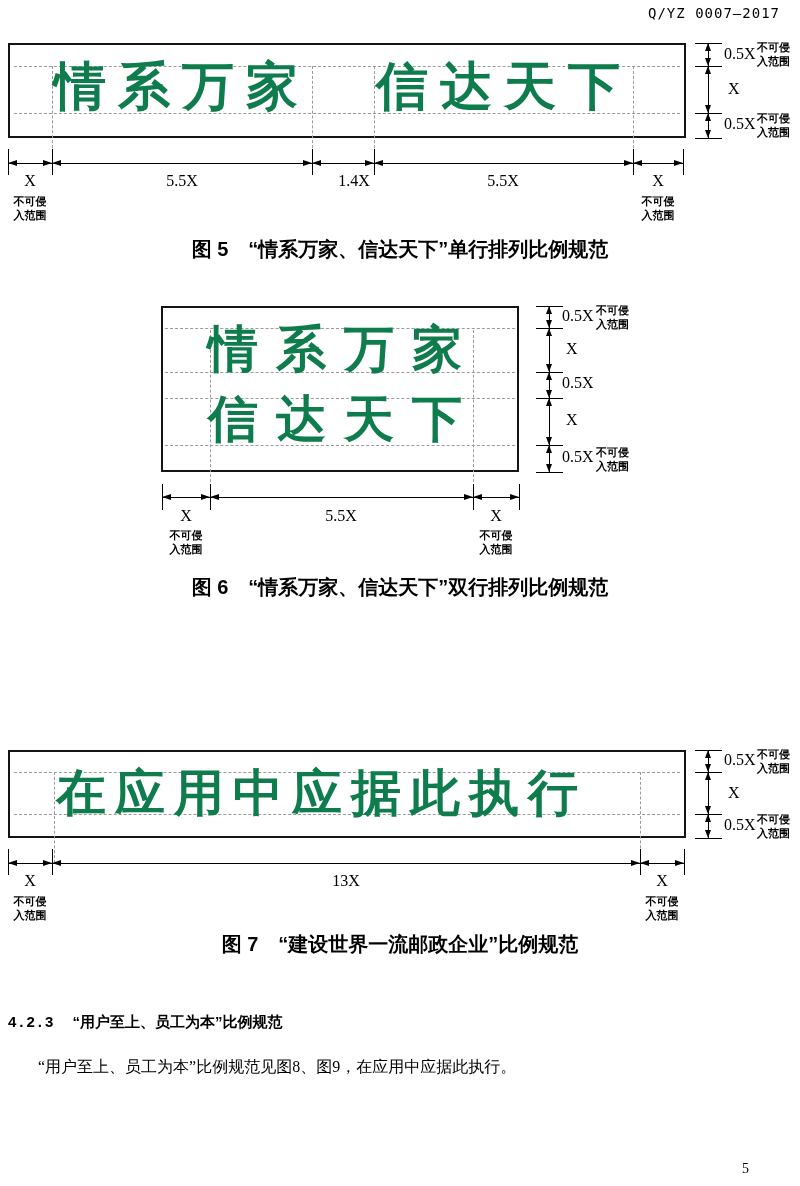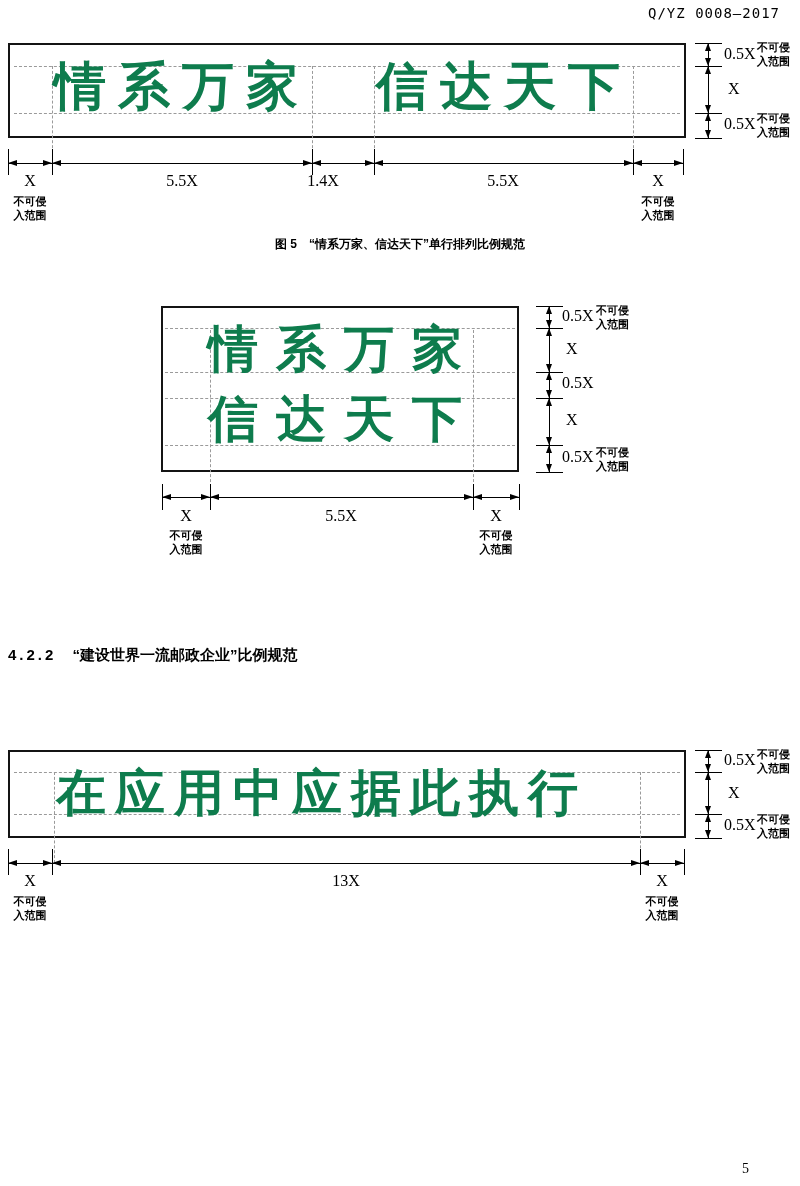--- a/index.html
+++ b/index.html
@@ -43,36 +43,36 @@
 
   .dim-label{position:absolute;font-family:"Liberation Serif",serif;font-size:16px;
              transform:translateX(-50%);white-space:nowrap;}
   .dim-label-v{position:absolute;font-family:"Liberation Serif",serif;font-size:16px;
                white-space:nowrap;}
   .no-entry{position:absolute;font-size:11px;font-weight:bold;line-height:1.3;
             white-space:pre-line;font-family:"Liberation Sans",sans-serif;}
   .no-entry.center{transform:translateX(-50%);}
 
   .caption{position:absolute;left:0;width:100%;text-align:center;
-           font-weight:bold;font-size:12px;}
+           font-weight:bold;font-size:20px;}
 
   .heading{position:absolute;left:8px;font-size:15px;font-weight:bold;}
   .heading .h-num{letter-spacing:3px;margin-right:16px;}
   .body-text{position:absolute;left:8px;padding-left:30px;font-size:16px;
              font-family:"Liberation Serif",serif;}
 
   .pagenum{position:absolute;left:742px;top:1161px;font-size:14px;
            font-family:"Liberation Serif",serif;}
 </style>
 </head>
 <body>
 
 <div id="page">
 
-  <div class="hdr">Q/YZ 0008—2017</div>
+  <div class="hdr">Q/YZ 0007—2017</div>
 
   <div>
     <div class="fig-box" style="left:8px;top:43px;width:678px;height:95px;"></div>
 
     <div class="gdh" style="left:14px;top:66px;width:666px;"></div>
     <div class="gdh" style="left:14px;top:113px;width:666px;"></div>
     <div class="gdv" style="left:52px;top:66px;height:97px;"></div>
     <div class="gdv" style="left:312px;top:66px;height:97px;"></div>
     <div class="gdv" style="left:374px;top:66px;height:97px;"></div>
     <div class="gdv" style="left:633px;top:66px;height:97px;"></div>
@@ -101,21 +101,21 @@
     <div class="tv" style="left:374px;top:149px;height:26px;"></div>
     <div class="tv" style="left:633px;top:149px;height:26px;"></div>
     <div class="tv" style="left:683px;top:149px;height:26px;"></div>
     <div class="dh" style="left:8px;top:163px;width:44px;"></div>
     <div class="dh" style="left:52px;top:163px;width:260px;"></div>
     <div class="dh" style="left:312px;top:163px;width:62px;"></div>
     <div class="dh" style="left:374px;top:163px;width:259px;"></div>
     <div class="dh" style="left:633px;top:163px;width:50px;"></div>
     <div class="dim-label" style="left:30px;top:172px;">X</div>
     <div class="dim-label" style="left:182px;top:172px;">5.5X</div>
-    <div class="dim-label" style="left:323px;top:172px;text-align:right;">1.4X</div>
+    <div class="dim-label" style="left:354px;top:172px;text-align:right;">1.4X</div>
     <div class="dim-label" style="left:503px;top:172px;">5.5X</div>
     <div class="dim-label" style="left:658px;top:172px;">X</div>
     <div class="no-entry center" style="left:30px;top:194px;">不可侵
 入范围</div>
     <div class="no-entry center" style="left:658px;top:194px;">不可侵
 入范围</div>
   </div>
 
   <div class="caption" style="top:236px;">图 5　“情系万家、信达天下”单行排列比例规范</div>
 
@@ -162,24 +162,22 @@
     <div class="dh" style="left:473px;top:497px;width:46px;"></div>
     <div class="dim-label" style="left:186px;top:507px;">X</div>
     <div class="dim-label" style="left:341px;top:507px;">5.5X</div>
     <div class="dim-label" style="left:496px;top:507px;">X</div>
     <div class="no-entry center" style="left:186px;top:528px;">不可侵
 入范围</div>
     <div class="no-entry center" style="left:496px;top:528px;">不可侵
 入范围</div>
   </div>
 
-
-  <div class="heading" style="top:646px;">
-    <span class="h-num">4.2.2</span><span>“建设世界一流邮政企业”比例规范</span>
-  </div>
+  <div class="caption" style="top:574px;">图 6　“情系万家、信达天下”双行排列比例规范</div>
+
 
   <div>
     <div class="fig-box" style="left:8px;top:750px;width:678px;height:88px;"></div>
 
     <div class="gdh" style="left:14px;top:772px;width:666px;"></div>
     <div class="gdh" style="left:14px;top:814px;width:666px;"></div>
     <div class="gdv" style="left:54px;top:772px;height:91px;"></div>
     <div class="gdv" style="left:640px;top:772px;height:91px;"></div>
 
     <div class="slogan" style="left:56px;top:768px;font-size:50px;letter-spacing:9px;">在应用中应据此执行</div>
@@ -208,17 +206,22 @@
     <div class="dh" style="left:640px;top:863px;width:44px;"></div>
     <div class="dim-label" style="left:30px;top:872px;">X</div>
     <div class="dim-label" style="left:346px;top:872px;">13X</div>
     <div class="dim-label" style="left:662px;top:872px;">X</div>
     <div class="no-entry center" style="left:30px;top:894px;">不可侵
 入范围</div>
     <div class="no-entry center" style="left:662px;top:894px;">不可侵
 入范围</div>
   </div>
 
-
+  <div class="caption" style="top:931px;">图 7　“建设世界一流邮政企业”比例规范</div>
+
+  <div class="heading" style="top:1013px;">
+    <span class="h-num">4.2.3</span><span>“用户至上、员工为本”比例规范</span>
+  </div>
+  <div class="body-text" style="top:1057px;">“用户至上、员工为本”比例规范见图8、图9，在应用中应据此执行。</div>
 
   <div class="pagenum">5</div>
 
 </div>
 
 </body></html>

